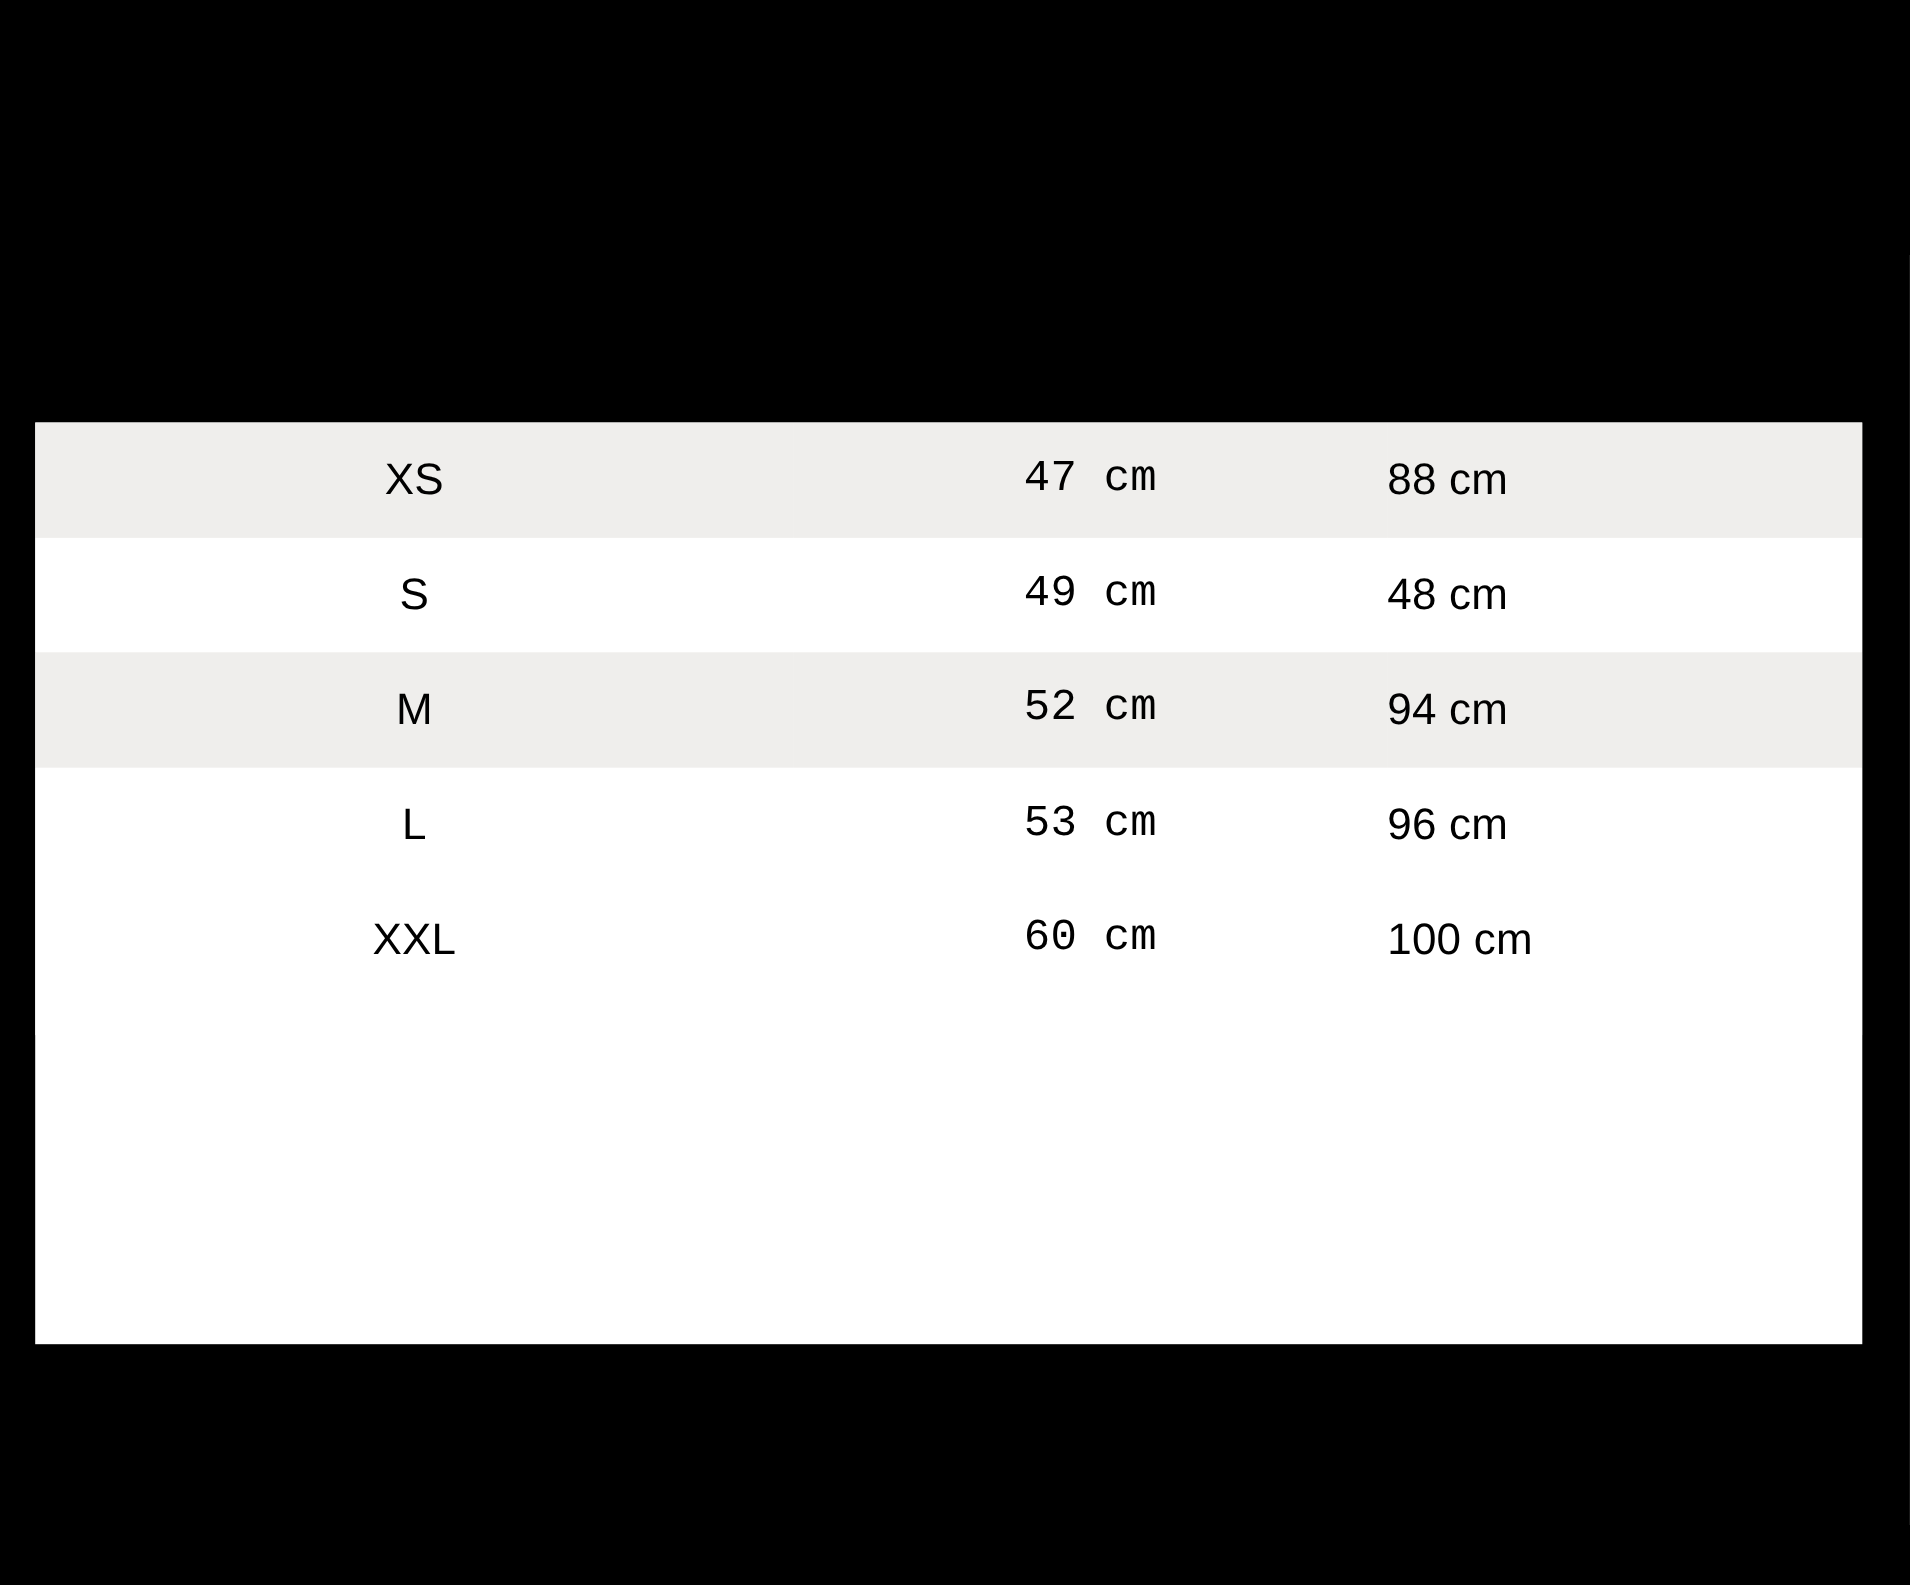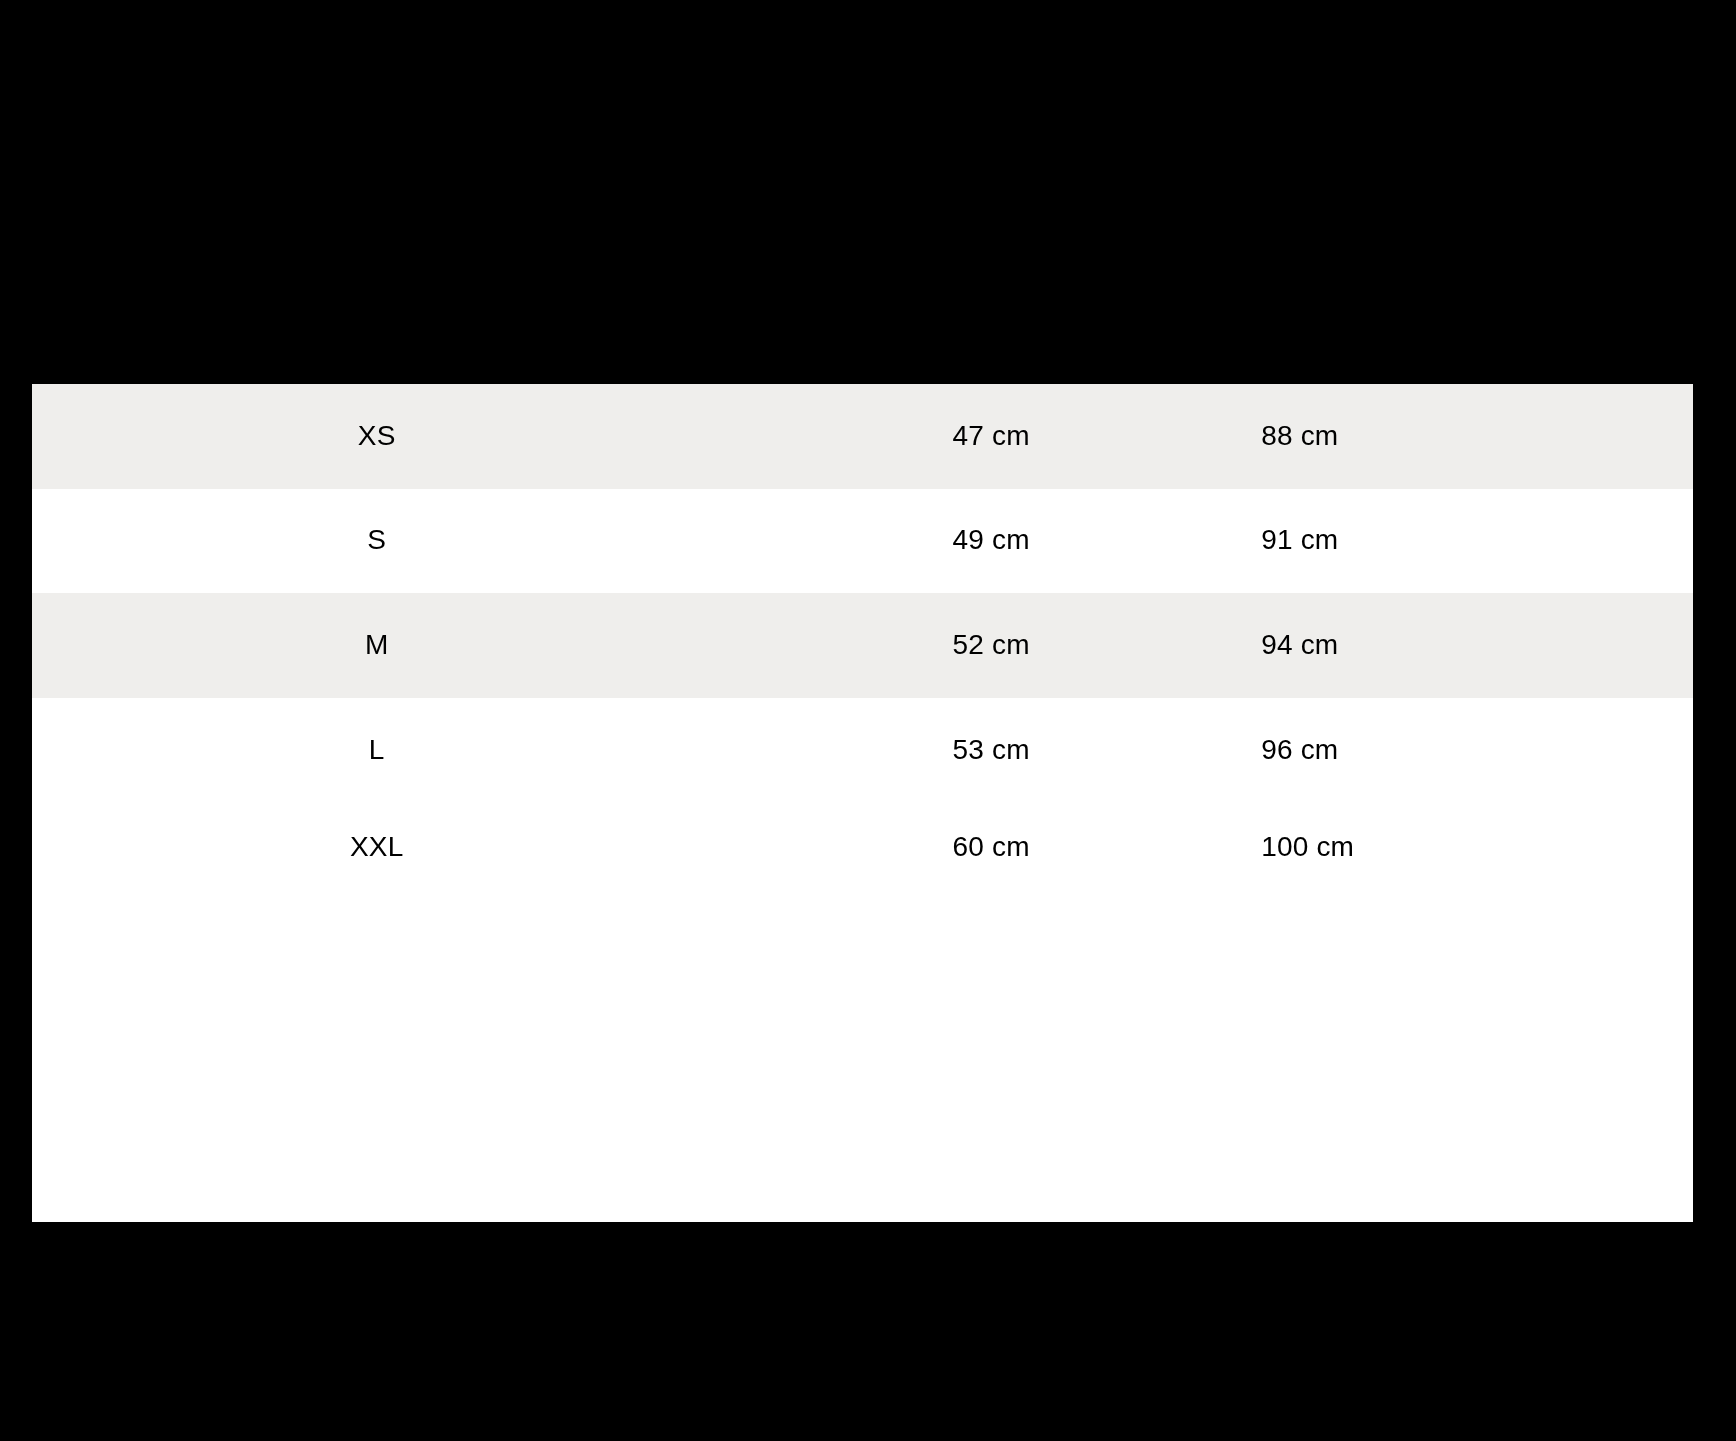--- a/index.html
+++ b/index.html
@@ -30,21 +30,21 @@
     width: 1661px;
     height: 838px;
     background: #ffffff;
     overflow: hidden;
   }
 
   table.size-table {
     width: 100%;
     border-collapse: collapse;
     table-layout: fixed;
-    font-size: 28px;
+    font-size: 40px;
     line-height: 1.1;
     color: #000000;
   }
 
   table.size-table col.c1 { width: 41.5%; }
   table.size-table col.c2 { width: 32.5%; }
   table.size-table col.c3 { width: 26.0%; }
 
   table.size-table tr { height: 104.6px; }
   table.size-table tr.last { height: 139px; }
@@ -54,21 +54,21 @@
     margin: 0;
     border: 0;
     vertical-align: middle;
     text-align: center;
     font-weight: 400;
     letter-spacing: 0.2px;
     white-space: nowrap;
   }
 
   table.size-table td.col-size  { text-align: center; padding-right: 0; }
-  table.size-table td.col-two   { text-align: center; }
+  table.size-table td.col-two   { text-align: center; font-family: Liberation Mono, monospace; }
   table.size-table td.col-three { text-align: left; }
 
   table.size-table tr.zebra-odd  { background: #efeeec; }
   table.size-table tr.zebra-even { background: #ffffff; }
 
   table.size-table tr.last td { vertical-align: top; padding-top: 30px; }
 </style>
 </head>
 <body>
 
@@ -84,21 +84,21 @@
       <tbody id="size-table-body">
 
       <tr class="zebra-odd">
             <td class="col-size">XS</td>
             <td class="col-two">47 cm</td>
             <td class="col-three">88 cm</td>
           </tr>
           <tr class="zebra-even">
             <td class="col-size">S</td>
             <td class="col-two">49 cm</td>
-            <td class="col-three">91 cm</td>
+            <td class="col-three">48 cm</td>
           </tr>
           <tr class="zebra-odd">
             <td class="col-size">M</td>
             <td class="col-two">52 cm</td>
             <td class="col-three">94 cm</td>
           </tr>
           <tr class="zebra-even">
             <td class="col-size">L</td>
             <td class="col-two">53 cm</td>
             <td class="col-three">96 cm</td>

